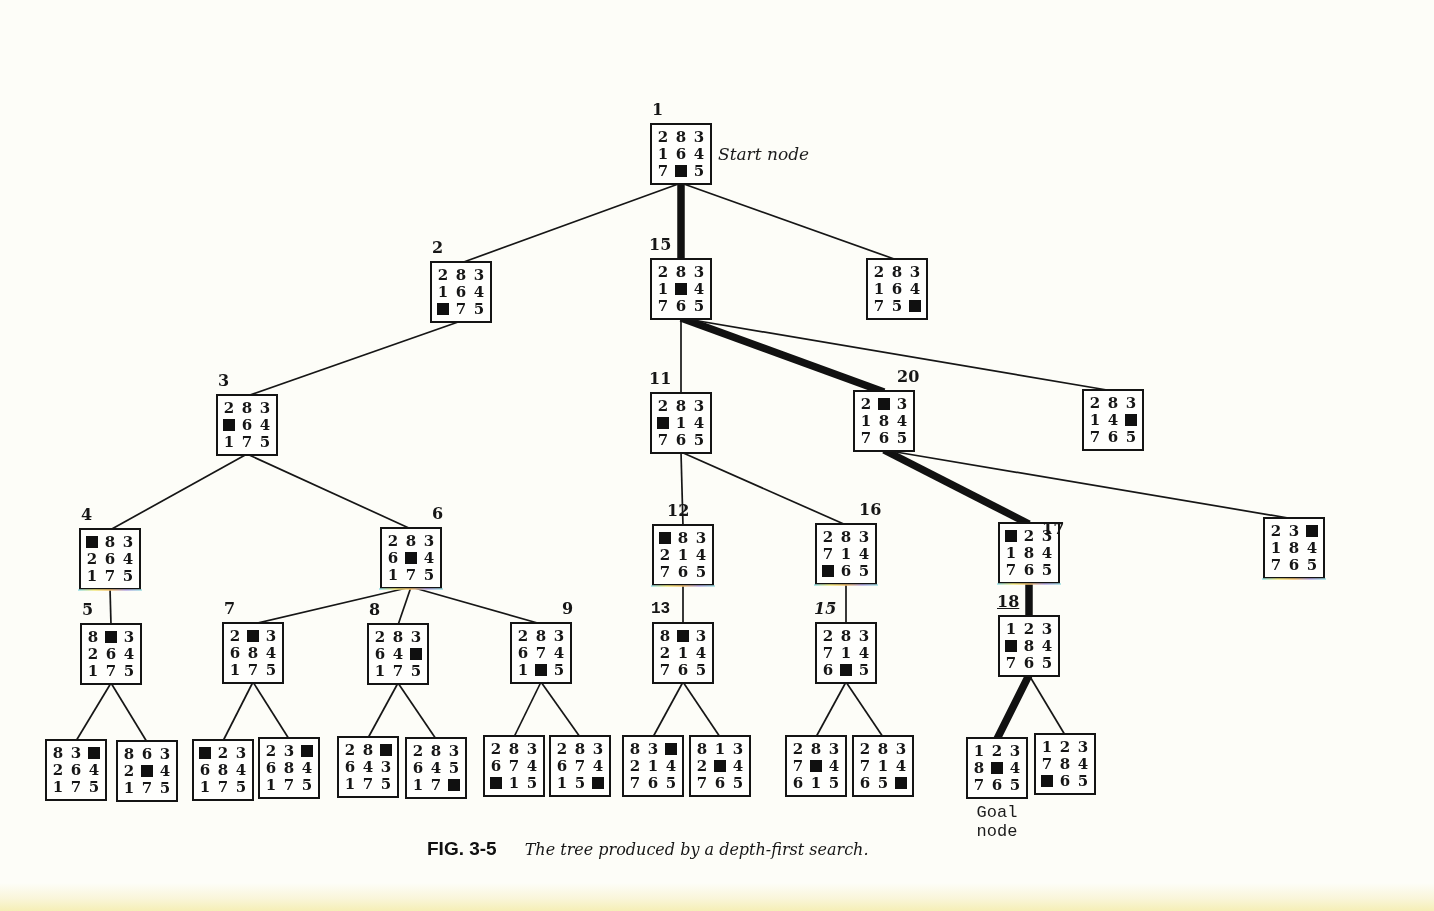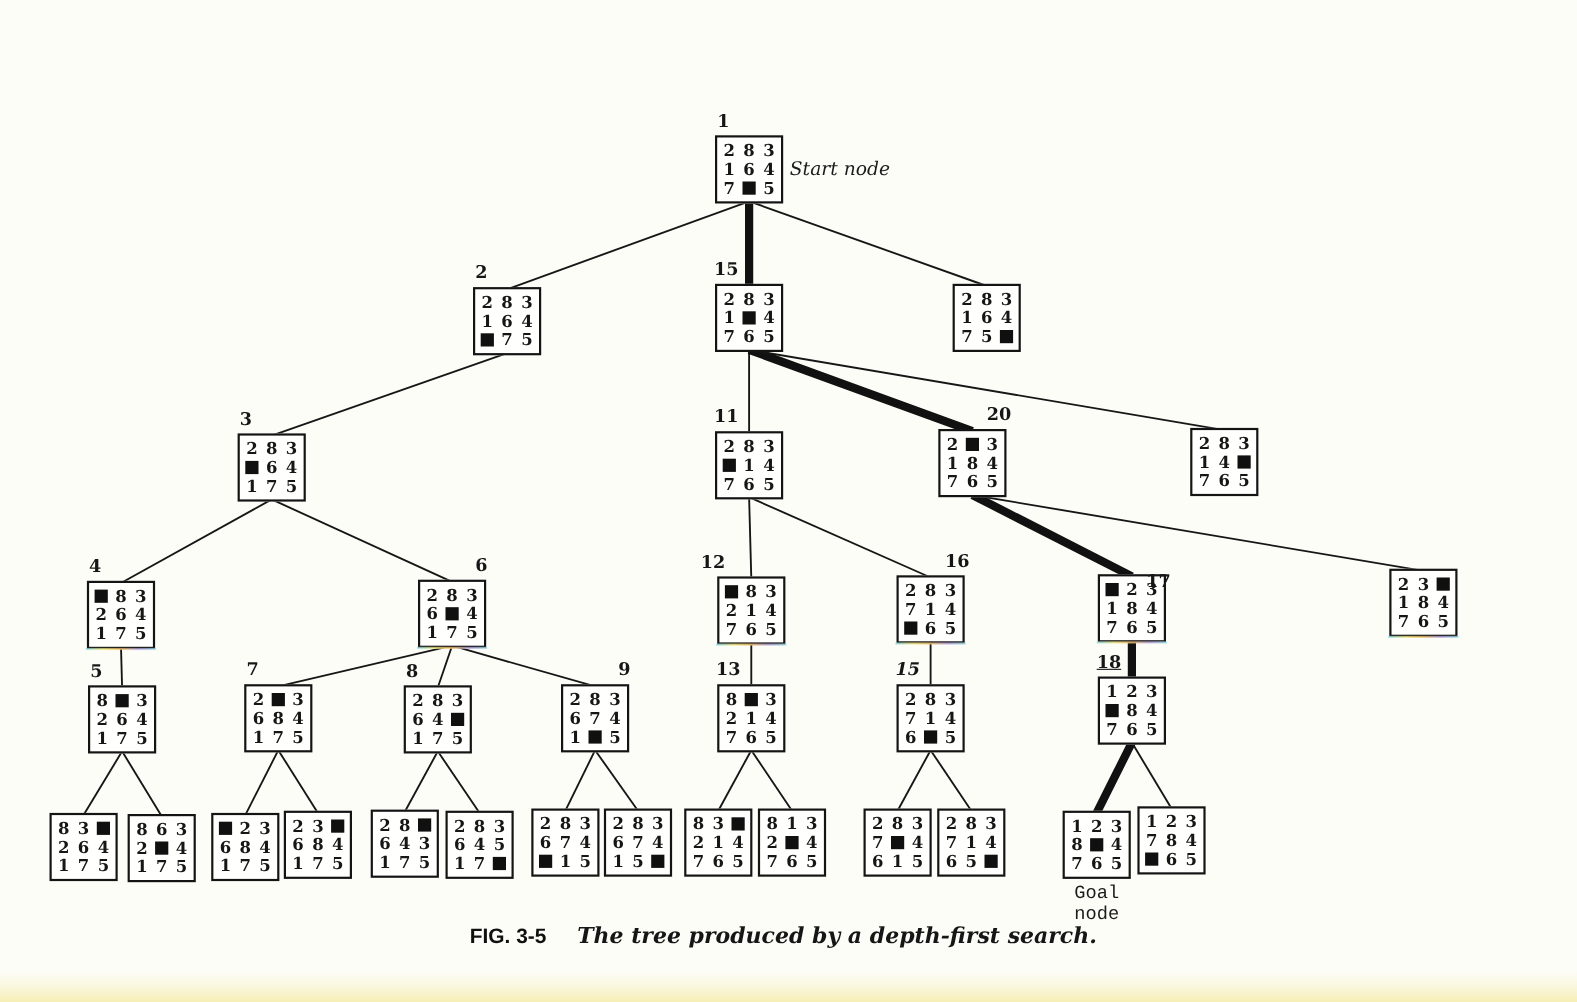--- a/index.html
+++ b/index.html
@@ -38,22 +38,22 @@
     opacity:.75;
   }
   .caption{
     position:absolute;left:427px;top:838px;white-space:nowrap;
   }
   .cap-tag{
     font-family:"Liberation Sans", sans-serif;font-weight:bold;
     font-size:19px;color:#101010;margin-right:28px;
   }
   .cap-text{
-    font-family:"DejaVu Serif", serif;font-style:italic;font-weight:700;
-    font-size:20px;color:#161616;text-align:right;
+    font-family:"DejaVu Serif", serif;font-style:italic;font-weight:400;
+    font-size:16px;color:#161616;text-align:right;
   }
   .page-band{
     position:absolute;left:0;right:0;bottom:0;height:28px;
     background:linear-gradient(to bottom, rgba(250,246,214,0), rgba(247,240,193,.55) 55%, rgba(244,236,170,.85));
   }
 </style>
 </head>
 <body>
 
 <div id="stage">
@@ -246,21 +246,21 @@
         <span class="digit">3</span>
         <span class="digit">2</span>
         <span class="digit">1</span>
         <span class="digit">4</span>
         <span class="digit">7</span>
         <span class="digit">6</span>
         <span class="digit">5</span>
       </div>
       <i class="fringe"></i>
     </div>
-    <span class="nlabel" style="left: 637px; top: 502px;">12</span>
+    <span class="nlabel" style="left: 667px; top: 502px;">12</span>
     <div class="node" style="left: 815px; top: 523px;">
       <div class="grid">
         <span class="digit">2</span>
         <span class="digit">8</span>
         <span class="digit">3</span>
         <span class="digit">7</span>
         <span class="digit">1</span>
         <span class="digit">4</span>
         <span class="blank"></span>
         <span class="digit">6</span>
@@ -360,21 +360,21 @@
         <span class="blank"></span>
         <span class="digit">3</span>
         <span class="digit">2</span>
         <span class="digit">1</span>
         <span class="digit">4</span>
         <span class="digit">7</span>
         <span class="digit">6</span>
         <span class="digit">5</span>
       </div>
     </div>
-    <span class="nlabel" style="left: 651px; top: 600px;">13</span>
+    <span class="nlabel" style="left: 651px; top: 600px; font-family: Liberation Mono, monospace;">13</span>
     <div class="node" style="left: 815px; top: 622px;">
       <div class="grid">
         <span class="digit">2</span>
         <span class="digit">8</span>
         <span class="digit">3</span>
         <span class="digit">7</span>
         <span class="digit">1</span>
         <span class="digit">4</span>
         <span class="digit">6</span>
         <span class="blank"></span>

